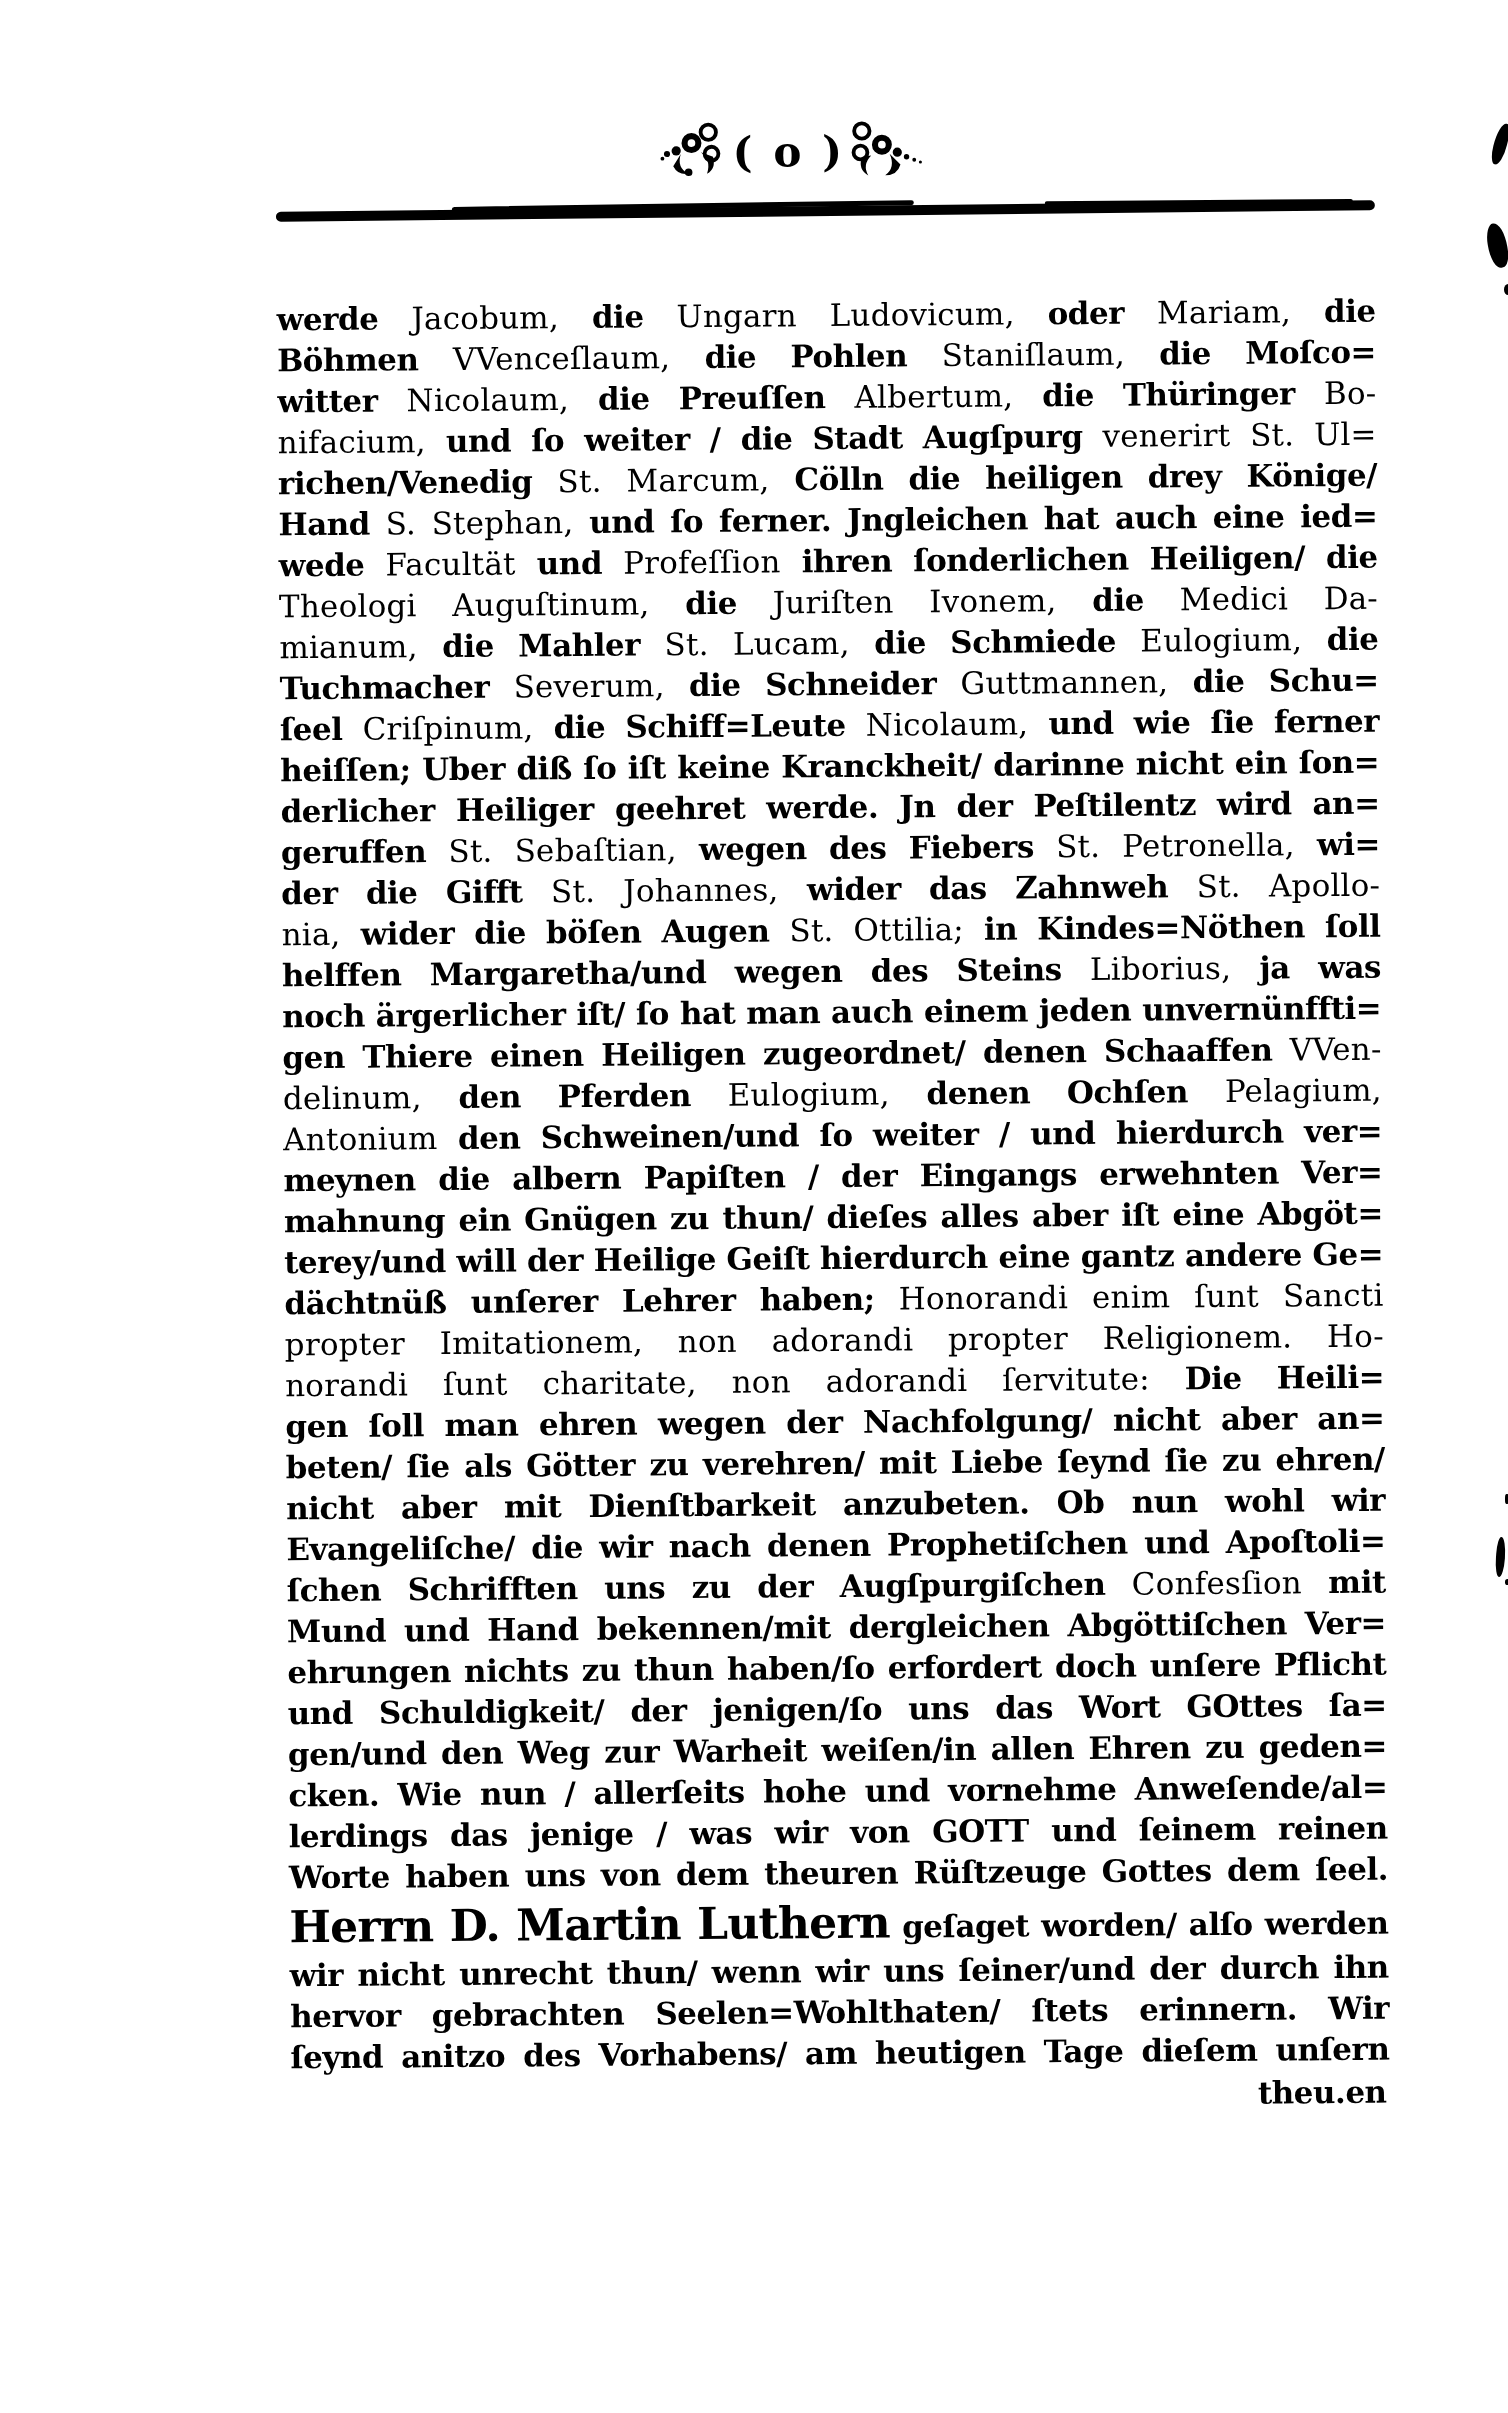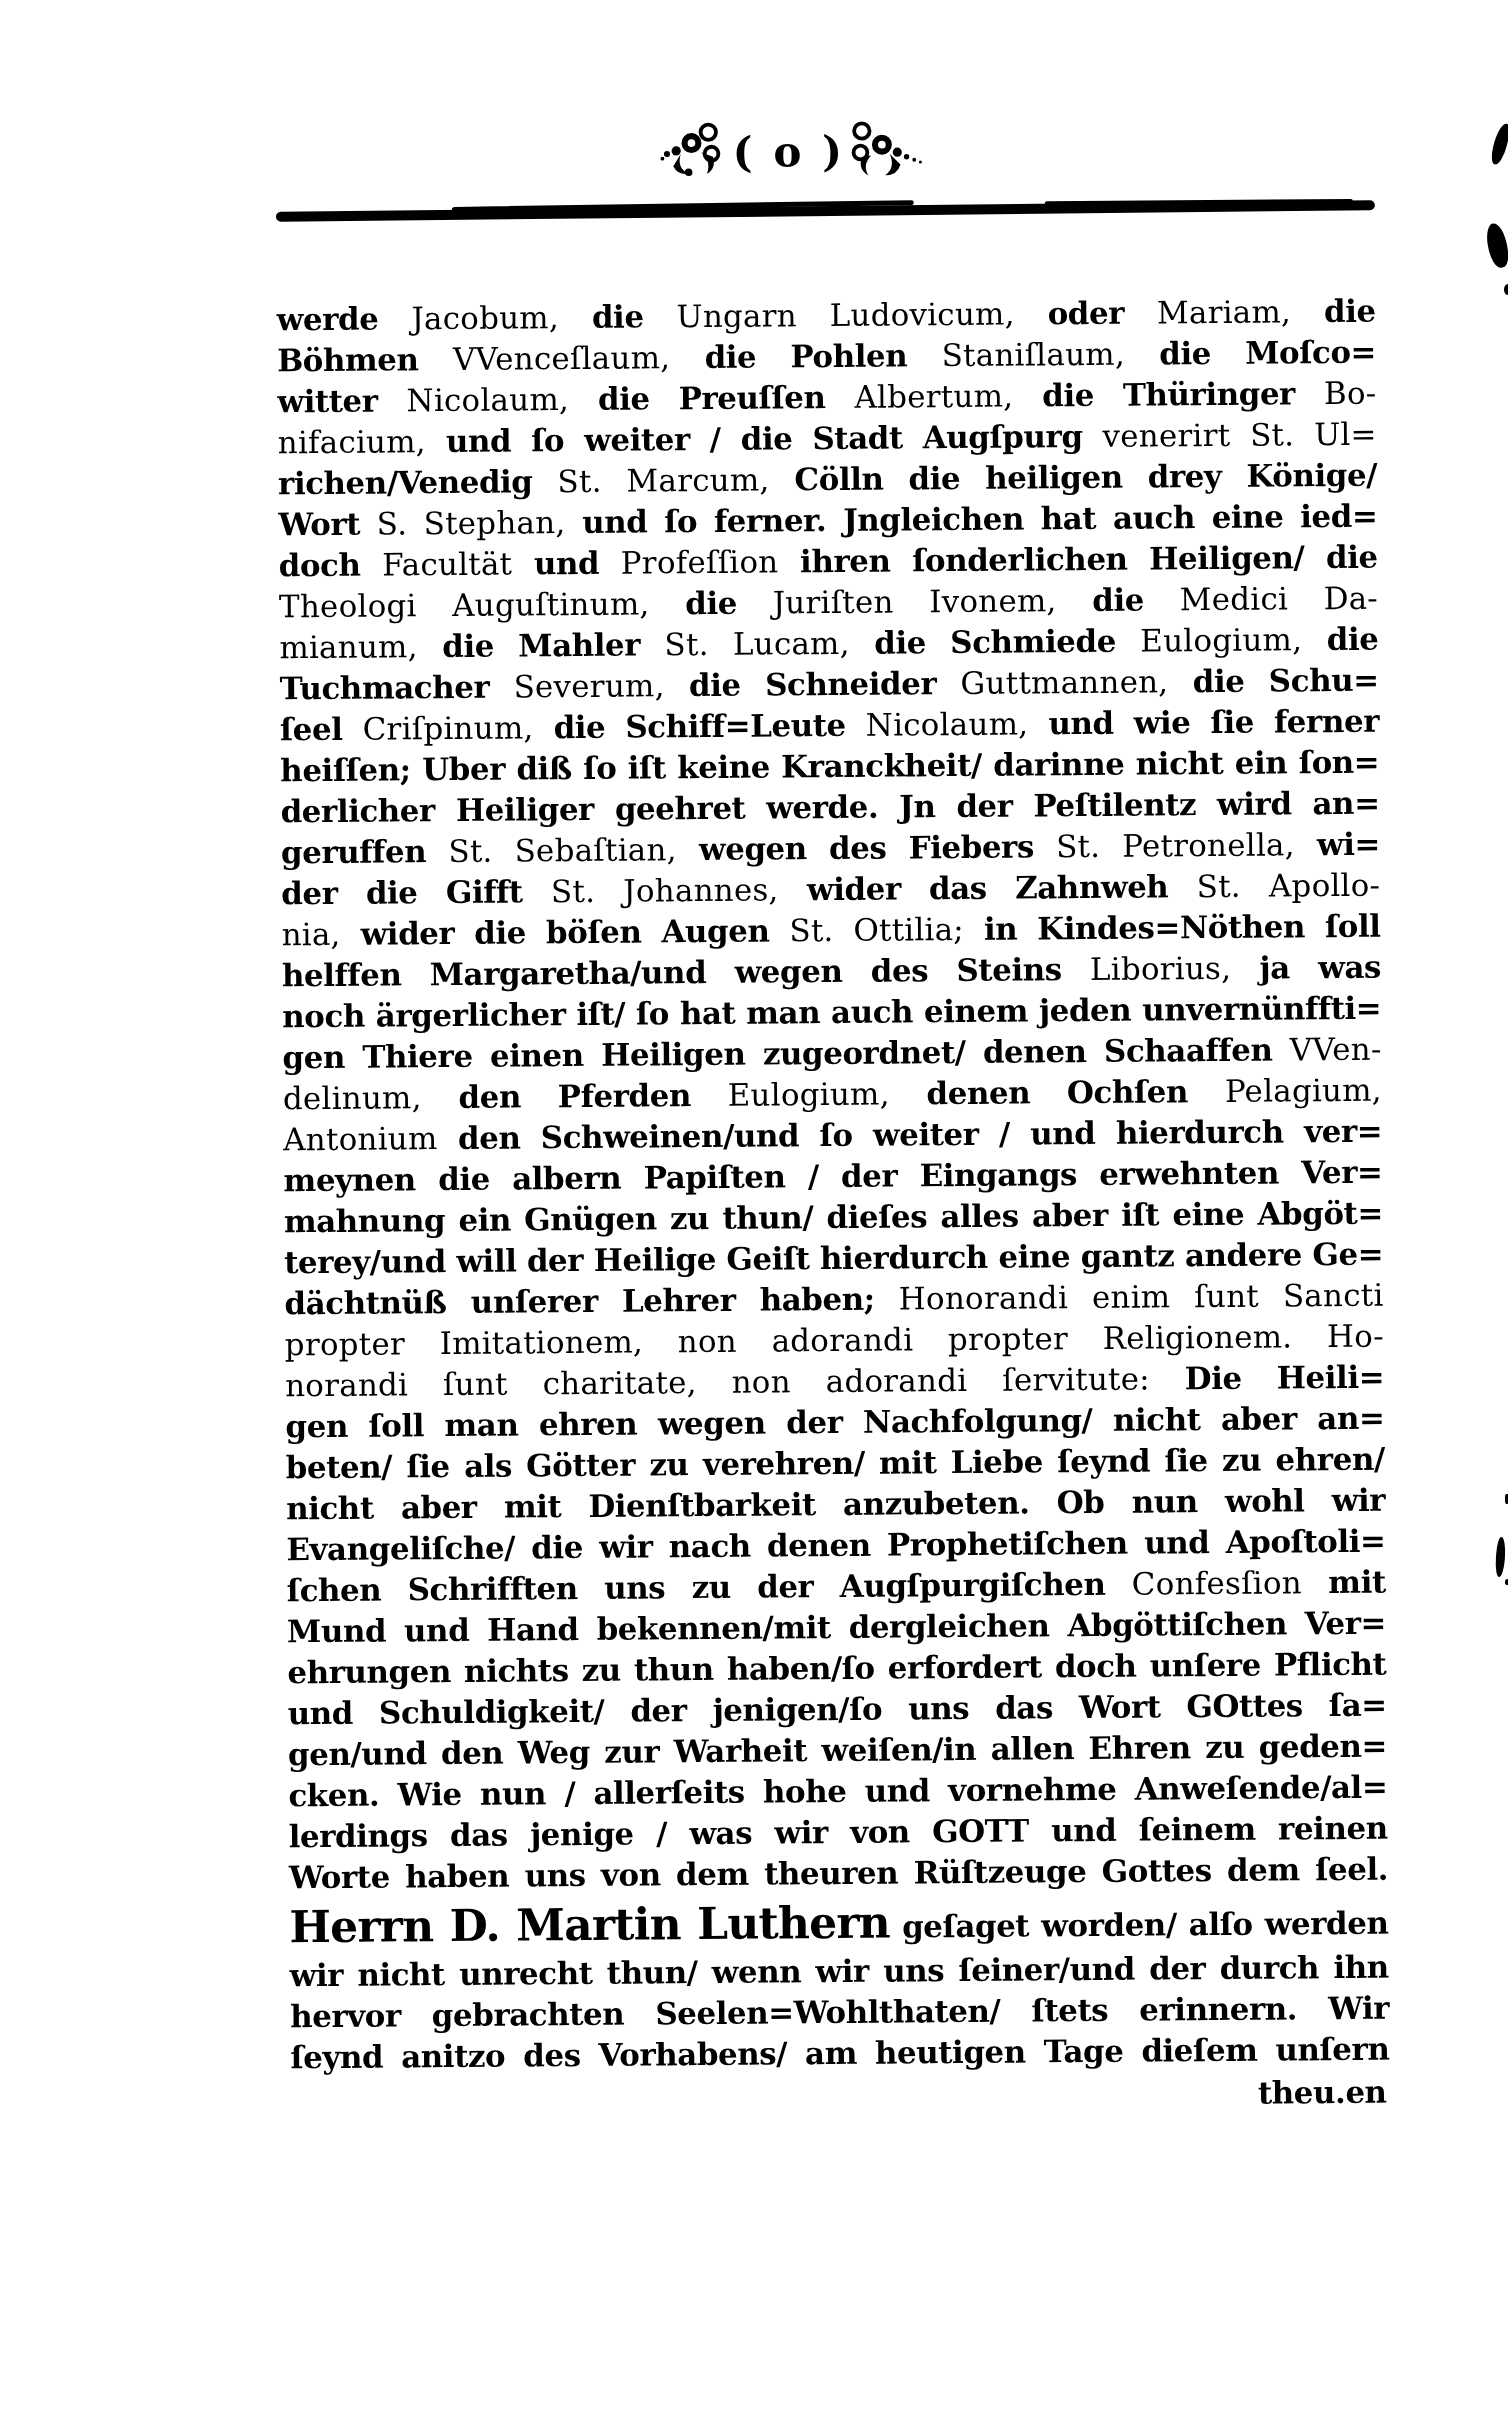--- a/index.html
+++ b/index.html
@@ -106,22 +106,22 @@
     </div>
 
     <div class="rule"></div>
 
     <div class="lines">
         <div class="line"><span class="f">werde </span><span class="a">Jacobum,</span><span class="f"> die </span><span class="a">Ungarn Ludovicum,</span><span class="f"> oder </span><span class="a">Mariam,</span><span class="f"> die</span></div>
         <div class="line"><span class="f">Böhmen </span><span class="a">VVenceſlaum,</span><span class="f"> die Pohlen </span><span class="a">Staniſlaum,</span><span class="f"> die Moſco=</span></div>
         <div class="line"><span class="f">witter </span><span class="a">Nicolaum,</span><span class="f"> die Preuſſen </span><span class="a">Albertum,</span><span class="f"> die Thüringer </span><span class="a">Bo-</span></div>
         <div class="line"><span class="a">nifacium,</span><span class="f"> und ſo weiter / die Stadt Augſpurg </span><span class="a">venerirt St. Ul=</span></div>
         <div class="line"><span class="f">richen/Venedig </span><span class="a">St. Marcum,</span><span class="f"> Cölln die heiligen drey Könige/</span></div>
-        <div class="line"><span class="f">Wort </span><span class="a">S. Stephan,</span><span class="f"> und ſo ferner. Jngleichen hat auch eine ied=</span></div>
-        <div class="line"><span class="f">doch </span><span class="a">Facultät</span><span class="f"> und </span><span class="a">Profeſſion</span><span class="f"> ihren ſonderlichen Heiligen/ die</span></div>
+        <div class="line"><span class="f">Hand </span><span class="a">S. Stephan,</span><span class="f"> und ſo ferner. Jngleichen hat auch eine ied=</span></div>
+        <div class="line"><span class="f">wede </span><span class="a">Facultät</span><span class="f"> und </span><span class="a">Profeſſion</span><span class="f"> ihren ſonderlichen Heiligen/ die</span></div>
         <div class="line"><span class="a">Theologi Auguſtinum,</span><span class="f"> die </span><span class="a">Juriſten Ivonem,</span><span class="f"> die </span><span class="a">Medici Da-</span></div>
         <div class="line"><span class="a">mianum,</span><span class="f"> die Mahler </span><span class="a">St. Lucam,</span><span class="f"> die Schmiede </span><span class="a">Eulogium,</span><span class="f"> die</span></div>
         <div class="line"><span class="f">Tuchmacher </span><span class="a">Severum,</span><span class="f"> die Schneider </span><span class="a">Guttmannen,</span><span class="f"> die Schu=</span></div>
         <div class="line"><span class="f">ſeel </span><span class="a">Criſpinum,</span><span class="f"> die Schiff=Leute </span><span class="a">Nicolaum,</span><span class="f"> und wie ſie ferner</span></div>
         <div class="line"><span class="f">heiſſen; Uber diß ſo iſt keine Kranckheit/ darinne nicht ein ſon=</span></div>
         <div class="line"><span class="f">derlicher Heiliger geehret werde.  Jn der Peſtilentz wird an=</span></div>
         <div class="line"><span class="f">geruffen </span><span class="a">St. Sebaſtian,</span><span class="f"> wegen des Fiebers </span><span class="a">St. Petronella,</span><span class="f"> wi=</span></div>
         <div class="line"><span class="f">der die Gifft </span><span class="a">St. Johannes,</span><span class="f"> wider das Zahnweh </span><span class="a">St. Apollo-</span></div>
         <div class="line"><span class="a">nia,</span><span class="f"> wider die böſen Augen </span><span class="a">St. Ottilia;</span><span class="f"> in Kindes=Nöthen ſoll</span></div>
         <div class="line"><span class="f">helffen Margaretha/und wegen des Steins </span><span class="a">Liborius,</span><span class="f"> ja was</span></div>

